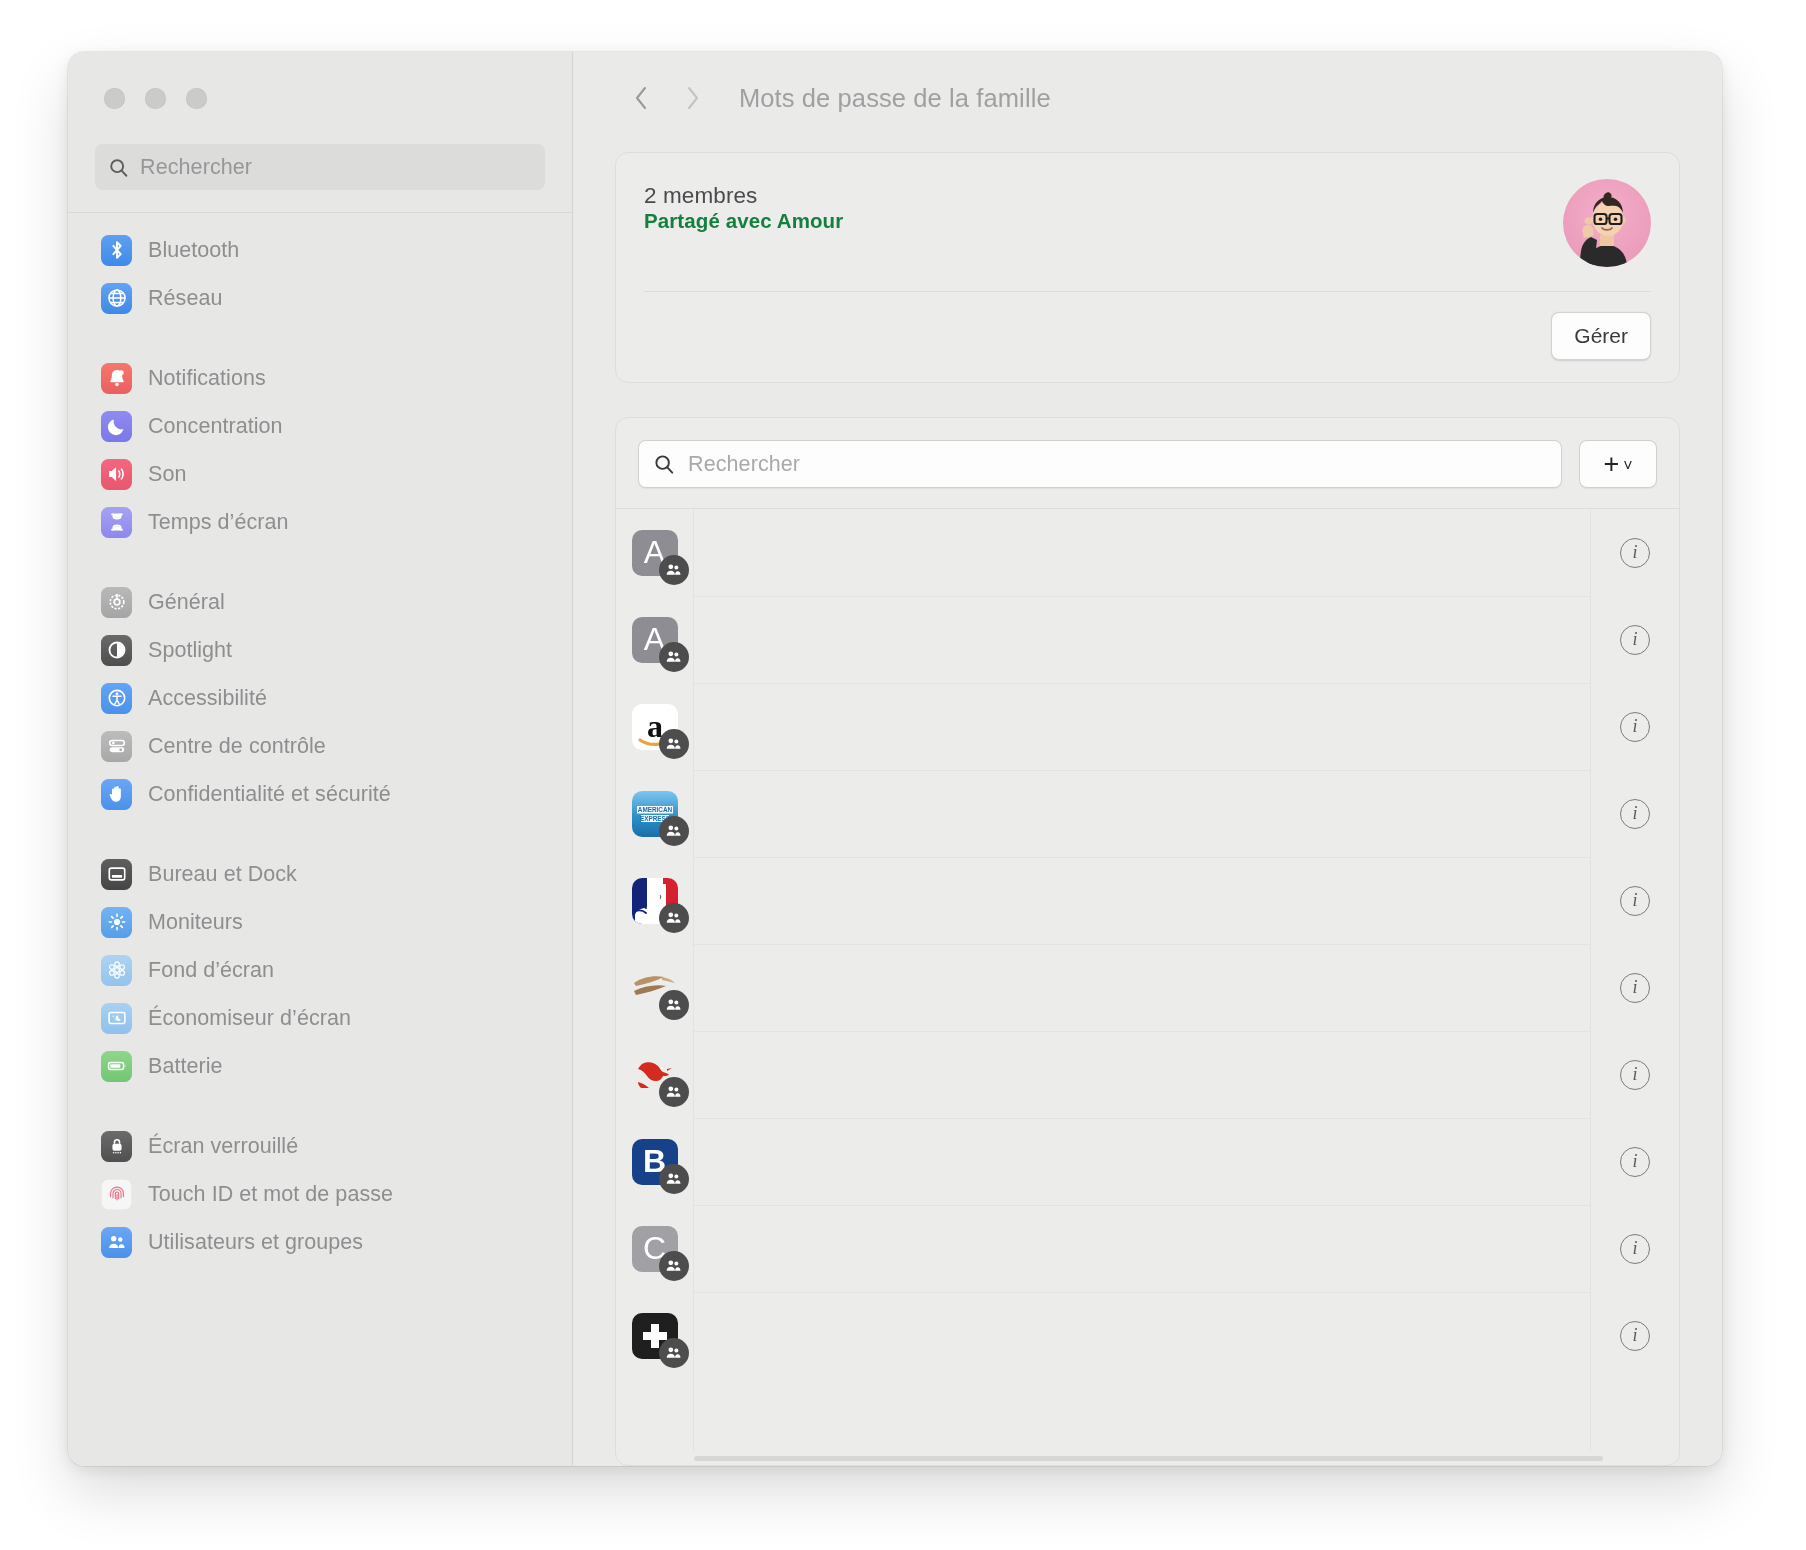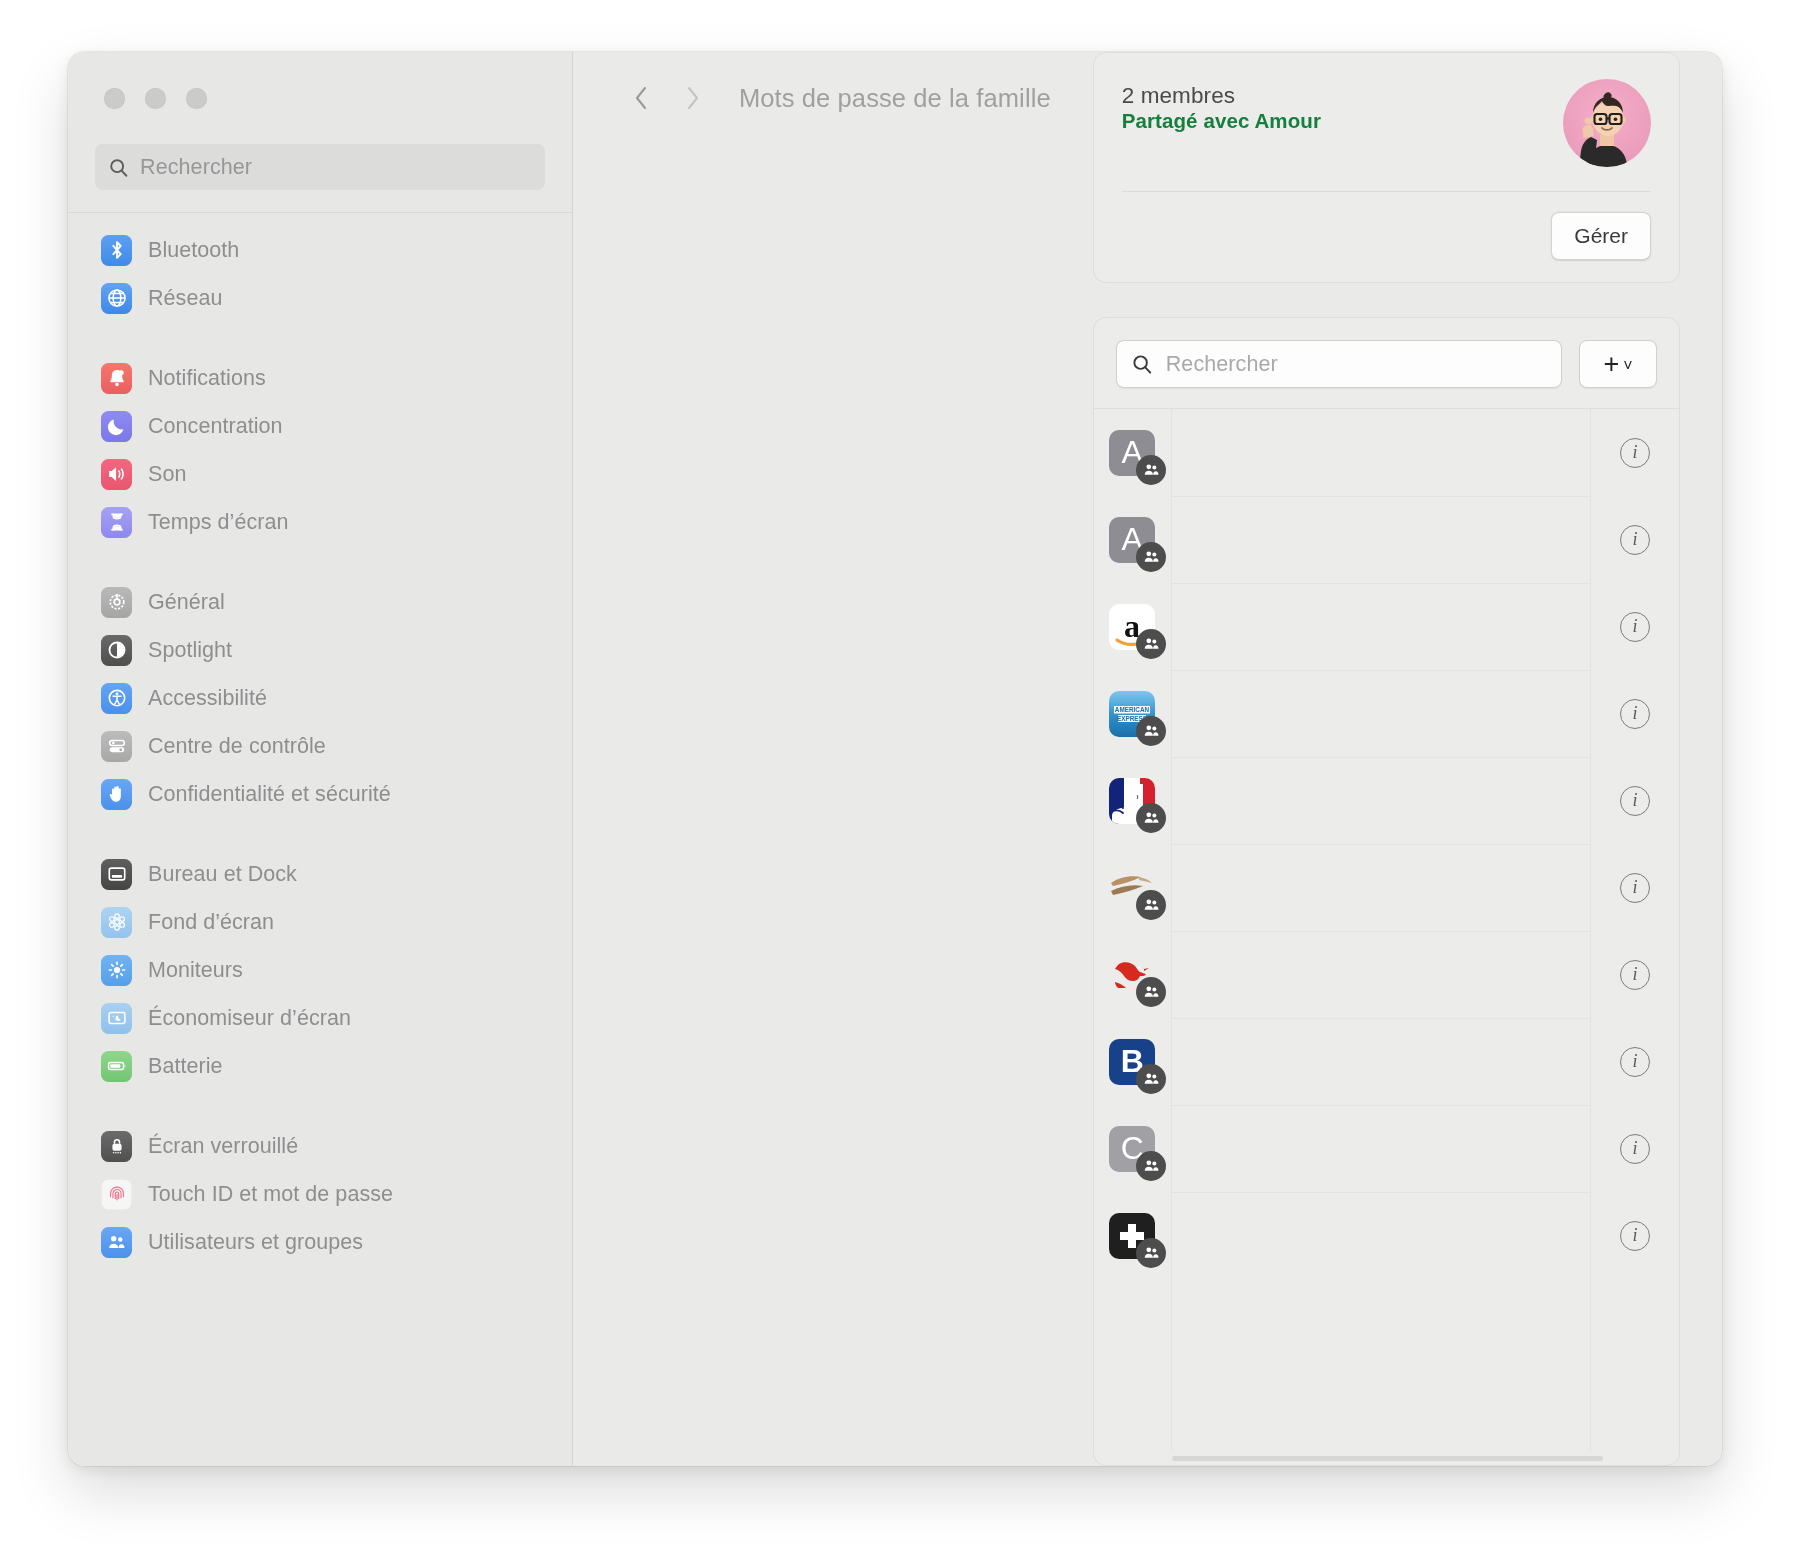--- a/index.html
+++ b/index.html
@@ -106,22 +106,23 @@
   .ic-dark3    { background: linear-gradient(180deg,#6b6b6b,#505050); }
   .ic-white    { background: #f6f6f6; box-shadow: inset 0 0 0 0.5px rgba(0,0,0,0.08); }
   .ic-blue5    { background: linear-gradient(180deg,#6ba8f4,#4b90eb); }
 
   
   #detail {
     flex: 1;
     height: 100%;
     background: #eaeae8;
     display: flex;
-    flex-direction: row;
+    flex-direction: column;
     position: relative;
+    gap: 8px;
   }
 
   #titlebar {
     height: 92px;
     display: flex; align-items: center;
     padding-left: 42px;
     gap: 0;
     flex: none;
   }
   .navbtn {
@@ -466,52 +467,52 @@
 
       <div class="nav-group">
         <div class="nav-item">
           <span class="nav-icon ic-dark2">
             <svg viewBox="0 0 24 24">
                 <rect x="3.6" y="5.6" width="16.8" height="12.8" rx="2.2" fill="none" stroke="#fff" stroke-width="1.8"></rect>
               <rect x="6.4" y="13" width="11.2" height="3.2" rx="1" fill="#fff"></rect>
               </svg>
           </span>
           <span class="nav-label">Bureau et Dock</span>
-        </div>
-        <div class="nav-item">
-          <span class="nav-icon ic-lightblue">
-            <svg viewBox="0 0 24 24" fill="none" stroke="#fff" stroke-width="1.3">
-              <circle cx="12" cy="12" r="2.6"></circle>
-                <circle cx="12" cy="5.6" r="2.5"></circle>
-                <circle cx="12" cy="18.4" r="2.5"></circle>
-              <circle cx="6.4" cy="8.8" r="2.5"></circle>
-                <circle cx="17.6" cy="8.8" r="2.5"></circle>
-              <circle cx="6.4" cy="15.2" r="2.5"></circle>
-                <circle cx="17.6" cy="15.2" r="2.5"></circle>
-              </svg>
-          </span>
-          <span class="nav-label">Fond d’écran</span>
         </div>
         <div class="nav-item">
           <span class="nav-icon ic-skyblue">
             <svg viewBox="0 0 24 24" stroke="#fff" stroke-width="1.7" stroke-linecap="round">
               <circle cx="12" cy="12" r="3.4" fill="#fff" stroke="none"></circle>
               <g>
                   <line x1="12" y1="3.6" x2="12" y2="6"></line>
                   <line x1="12" y1="18" x2="12" y2="20.4"></line>
               <line x1="3.6" y1="12" x2="6" y2="12"></line>
                   <line x1="18" y1="12" x2="20.4" y2="12"></line>
               <line x1="6.1" y1="6.1" x2="7.8" y2="7.8"></line>
                   <line x1="16.2" y1="16.2" x2="17.9" y2="17.9"></line>
               <line x1="17.9" y1="6.1" x2="16.2" y2="7.8"></line>
                   <line x1="7.8" y1="16.2" x2="6.1" y2="17.9"></line>
                 </g>
               </svg>
           </span>
           <span class="nav-label">Moniteurs</span>
+        </div>
+        <div class="nav-item">
+          <span class="nav-icon ic-lightblue">
+            <svg viewBox="0 0 24 24" fill="none" stroke="#fff" stroke-width="1.3">
+              <circle cx="12" cy="12" r="2.6"></circle>
+                <circle cx="12" cy="5.6" r="2.5"></circle>
+                <circle cx="12" cy="18.4" r="2.5"></circle>
+              <circle cx="6.4" cy="8.8" r="2.5"></circle>
+                <circle cx="17.6" cy="8.8" r="2.5"></circle>
+              <circle cx="6.4" cy="15.2" r="2.5"></circle>
+                <circle cx="17.6" cy="15.2" r="2.5"></circle>
+              </svg>
+          </span>
+          <span class="nav-label">Fond d’écran</span>
         </div>
         <div class="nav-item">
           <span class="nav-icon ic-lightblue2">
             <svg viewBox="0 0 24 24">
                 <rect x="3.4" y="6" width="17.2" height="12" rx="1.8" fill="none" stroke="#fff" stroke-width="1.7"></rect>
               <path d="M13.4 9.2a3 3 0 1 0 2.6 4.4 3.6 3.6 0 0 1-2.6-4.4z" fill="#fff"></path>
               <circle cx="8" cy="10" r="0.8" fill="#fff"></circle>
                 <circle cx="9.8" cy="14" r="0.7" fill="#fff"></circle>
               </svg>
           </span>

